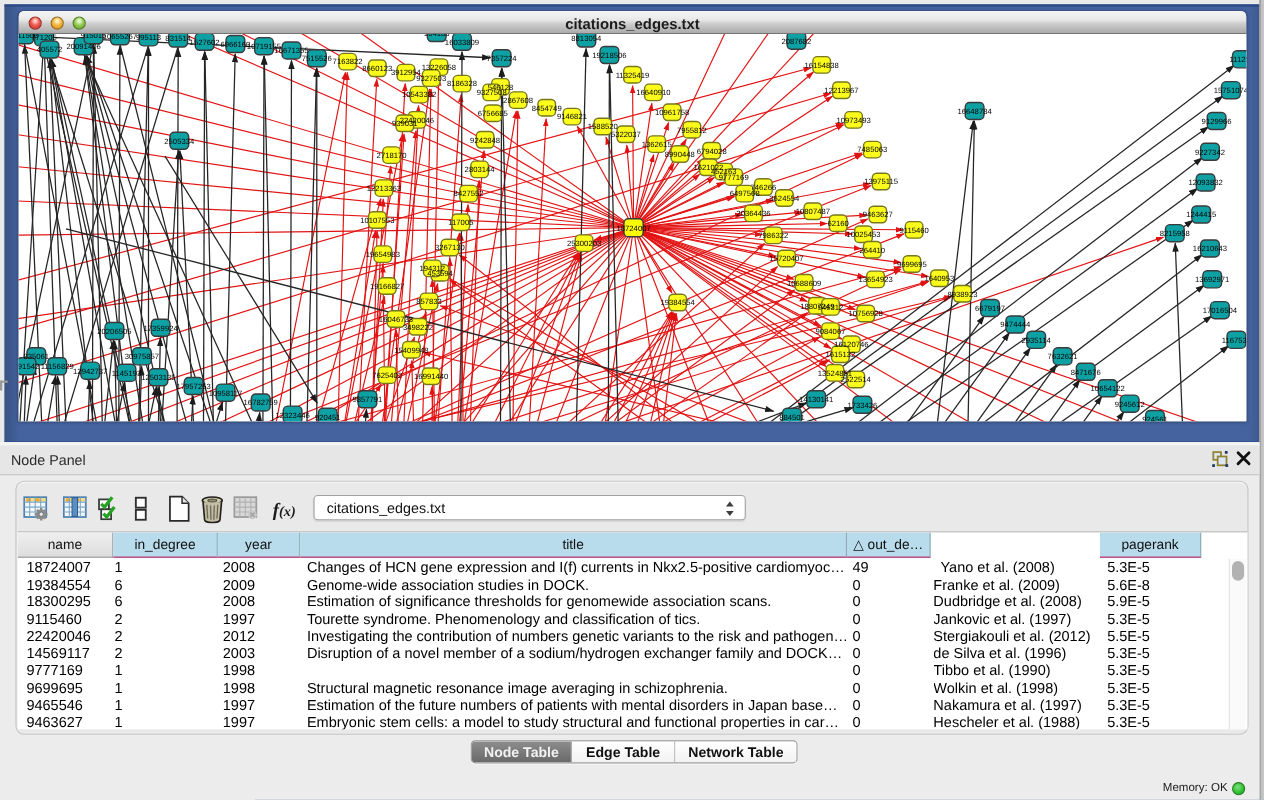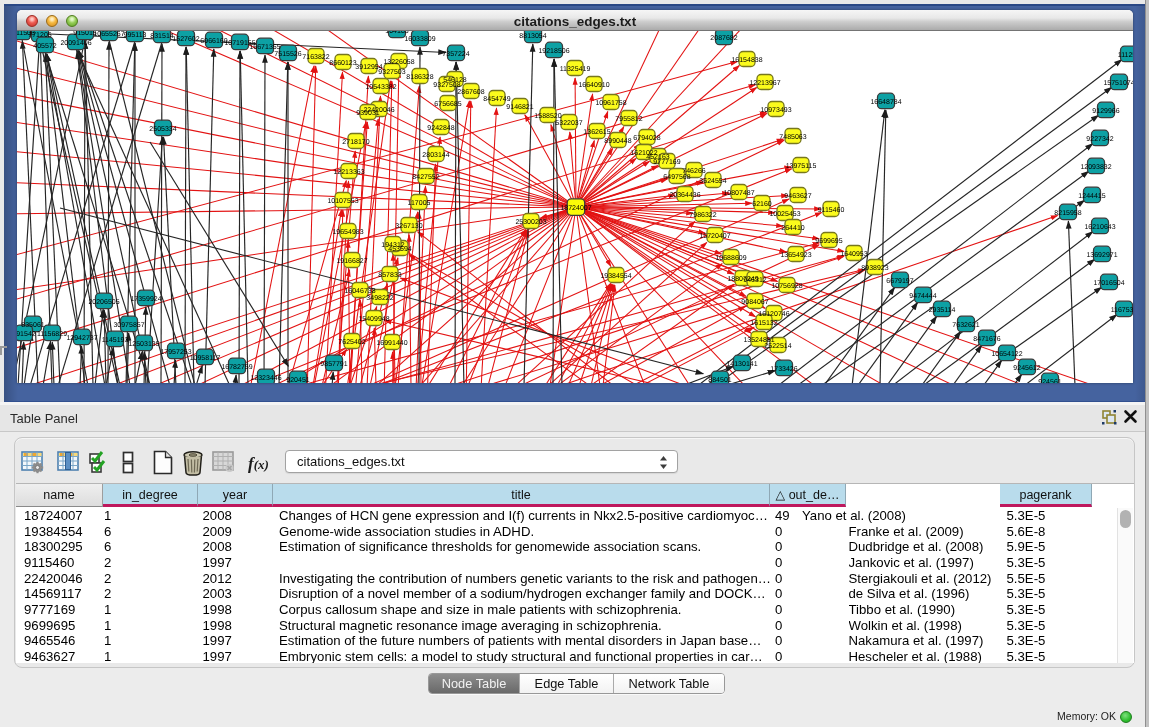--- a/index.html
+++ b/index.html
@@ -44,28 +44,28 @@
 #toolbar { position:absolute; left:0px; top:46px; width:100%; height:30px; }
 
 #combo { position:absolute; left:285px; top:48px; width:393px; height:23px; background:#fff;
   border:1px solid #a2a2a2; border-radius:4px; box-shadow:0 1px 1px rgba(0,0,0,.08);
   font-size:13px; color:#111; line-height:21px; padding-left:11px; }
 
 #tbl { position:absolute; left:16px; top:81px; width:1118px; height:180px; background:#fff; overflow:hidden;
   border-top:1px solid #b6b6b6; }
 .hrow { position:absolute; left:0; top:0; height:23px; width:100%; }
 .hcell { position:absolute; top:0; height:23px; background:#b9dcec; border-right:1px solid #8fa8b5;
-  border-bottom:3px solid #be185d; font-size:12.5px; color:#101010; text-align:center; line-height:22px; }
+  border-bottom:1px solid #be185d; font-size:12.5px; color:#101010; text-align:center; line-height:22px; }
 .hname { background:linear-gradient(180deg,#efefef,#dddddd); border-right:1px solid #9d9d9d; border-bottom:1px solid #8a8a8a; }
 .drow { position:absolute; font-size:13.2px; color:#000; height:15.7px; line-height:15.7px; white-space:nowrap; }
 .dc { position:absolute; top:0; overflow:hidden; }
 
 #tabs { position:absolute; left:428px; top:271px; height:21px; border:1px solid #989898;
   border-radius:4px; overflow:hidden; background:#fff; box-shadow:0 1px 0 rgba(255,255,255,.7); display:flex; }
-#tabs .seg { height:100%; font-weight:normal; font-size:12.8px; line-height:20px; text-align:center; color:#111; background:linear-gradient(180deg,#ffffff,#f2f2f2); }
+#tabs .seg { height:100%; font-weight:bold; font-size:12.8px; line-height:20px; text-align:center; color:#111; background:linear-gradient(180deg,#ffffff,#f2f2f2); }
 #tabs .sel { background:linear-gradient(180deg,#8d8d8d,#696969); color:#f2f2f2; }
 #tabs .sep { width:1px; background:#aaa; height:100%; }
 
 #mem { position:absolute; right:29px; top:308px; font-size:10.5px; color:#1d1d1d; }
 #memdot { position:absolute; left:1120px; top:309px; width:12px; height:12px; border-radius:50%;
   background:radial-gradient(circle at 42% 35%, #7fe07f, #2fbe2f 60%, #22a322); border:1px solid #1d7c1d; }
 
 #nub { left:569px; top:400px; width:12px; height:6px; }
 </style>
 </head>
@@ -608,21 +608,21 @@
 <div id="redge" class="abs"></div>
 <div id="lmark" class="abs"></div>
 <div id="nub" class="abs"><svg width="12" height="6">
       <path d="M2,5 L7,1 L8,4 z" fill="#6a6a6a"></path>
       <path d="M2,5 L11,4" stroke="#8a8a8a" stroke-width="1"></path>
     </svg></div>
 
 <div id="tpanel" class="abs">
   <div id="tpstrip"></div>
   <div id="tphead">
-    <div class="lab">Table Panel</div>
+    <div class="lab">Node Panel</div>
     <svg style="position:absolute;left:1101px;top:4px" width="17" height="17" viewBox="0 0 17 17">
       <rect x="2" y="2" width="7" height="7" fill="#dce7f3" stroke="#8f8433" stroke-width="1.6"></rect>
       <rect x="6" y="6" width="8" height="8" fill="#dce7f3" stroke="#8f8433" stroke-width="1.6"></rect>
       <rect x="12.5" y="1" width="2.5" height="2.5" fill="#1d3a66"></rect>
       <rect x="1" y="13" width="2.5" height="2.5" fill="#1d3a66"></rect>
       <rect x="13" y="13" width="2.5" height="2.5" fill="#1d3a66"></rect>
     </svg>
     <svg style="position:absolute;left:1123px;top:4px" width="15" height="15" viewBox="0 0 15 15">
       <path d="M2.5,2.5 L12.5,12.5 M12.5,2.5 L2.5,12.5" stroke="#111" stroke-width="2.6" stroke-linecap="round"></path>
     </svg>
@@ -716,45 +716,46 @@
         <div class="hcell" style="left:257px;width:497px">title</div>
         <div class="hcell" style="left:754px;width:76px">△ out_de…</div>
         <div class="hcell" style="left:984px;width:92px">pagerank</div>
       </div>
       <div class="drow" style="left:0;top:24.0px;width:1118px">
         <div class="dc" style="left:8px;width:79px">18724007</div>
         <div class="dc" style="left:88px;width:94px">1</div>
         <div class="dc" style="left:186.5px;width:70.5px">2008</div>
         <div class="dc" style="left:263px;width:491px">Changes of HCN gene expression and I(f) currents in Nkx2.5-positive cardiomyoc…</div>
         <div class="dc" style="left:759px;width:71px">49</div>
-        <div class="dc" style="left:786px;width:151.5px">Yano et al. (2008)</div>
+        <div class="dc" style="left:839px;width:151.5px">Yano et al. (2008)</div>
         <div class="dc" style="left:990.5px;width:85.5px">5.3E-5</div>
       </div>
       <div class="drow" style="left:0;top:39.66px;width:1118px">
         <div class="dc" style="left:8px;width:79px">19384554</div>
         <div class="dc" style="left:88px;width:94px">6</div>
         <div class="dc" style="left:186.5px;width:70.5px">2009</div>
-        <div class="dc" style="left:263px;width:491px">Genome-wide association studies in ADHD.</div>
+        <div class="dc" style="left:263px;width:491px">Genome-wide association studies in DOCK.</div>
         <div class="dc" style="left:759px;width:71px">0</div>
         <div class="dc" style="left:832.5px;width:151.5px">Franke et al. (2009)</div>
         <div class="dc" style="left:990.5px;width:85.5px">5.6E-8</div>
       </div>
       <div class="drow" style="left:0;top:55.32px;width:1118px">
         <div class="dc" style="left:8px;width:79px">18300295</div>
         <div class="dc" style="left:88px;width:94px">6</div>
         <div class="dc" style="left:186.5px;width:70.5px">2008</div>
         <div class="dc" style="left:263px;width:491px">Estimation of significance thresholds for genomewide association scans.</div>
         <div class="dc" style="left:759px;width:71px">0</div>
         <div class="dc" style="left:832.5px;width:151.5px">Dudbridge et al. (2008)</div>
         <div class="dc" style="left:990.5px;width:85.5px">5.9E-5</div>
       </div>
       <div class="drow" style="left:0;top:70.98px;width:1118px">
         <div class="dc" style="left:8px;width:79px">9115460</div>
         <div class="dc" style="left:88px;width:94px">2</div>
         <div class="dc" style="left:186.5px;width:70.5px">1997</div>
+        <div class="dc" style="left:263px;width:491px">Tourette syndrome. Phenomenology and classification of tics.</div>
         <div class="dc" style="left:759px;width:71px">0</div>
         <div class="dc" style="left:832.5px;width:151.5px">Jankovic et al. (1997)</div>
         <div class="dc" style="left:990.5px;width:85.5px">5.3E-5</div>
       </div>
       <div class="drow" style="left:0;top:86.64px;width:1118px">
         <div class="dc" style="left:8px;width:79px">22420046</div>
         <div class="dc" style="left:88px;width:94px">2</div>
         <div class="dc" style="left:186.5px;width:70.5px">2012</div>
         <div class="dc" style="left:263px;width:491px">Investigating the contribution of numbers genetic variants to the risk and pathogen…</div>
         <div class="dc" style="left:759px;width:71px">0</div>
@@ -767,21 +768,20 @@
         <div class="dc" style="left:186.5px;width:70.5px">2003</div>
         <div class="dc" style="left:263px;width:491px">Disruption of a novel member of a sodium/hydrogen exchanger family and DOCK…</div>
         <div class="dc" style="left:759px;width:71px">0</div>
         <div class="dc" style="left:832.5px;width:151.5px">de Silva et al. (1996)</div>
         <div class="dc" style="left:990.5px;width:85.5px">5.3E-5</div>
       </div>
       <div class="drow" style="left:0;top:117.96000000000001px;width:1118px">
         <div class="dc" style="left:8px;width:79px">9777169</div>
         <div class="dc" style="left:88px;width:94px">1</div>
         <div class="dc" style="left:186.5px;width:70.5px">1998</div>
-        <div class="dc" style="left:263px;width:491px">Corpus callosum shape and size in male patients with schizophrenia.</div>
         <div class="dc" style="left:759px;width:71px">0</div>
         <div class="dc" style="left:832.5px;width:151.5px">Tibbo et al. (1990)</div>
         <div class="dc" style="left:990.5px;width:85.5px">5.3E-5</div>
       </div>
       <div class="drow" style="left:0;top:133.62px;width:1118px">
         <div class="dc" style="left:8px;width:79px">9699695</div>
         <div class="dc" style="left:88px;width:94px">1</div>
         <div class="dc" style="left:186.5px;width:70.5px">1998</div>
         <div class="dc" style="left:263px;width:491px">Structural magnetic resonance image averaging in schizophrenia.</div>
         <div class="dc" style="left:759px;width:71px">0</div>

